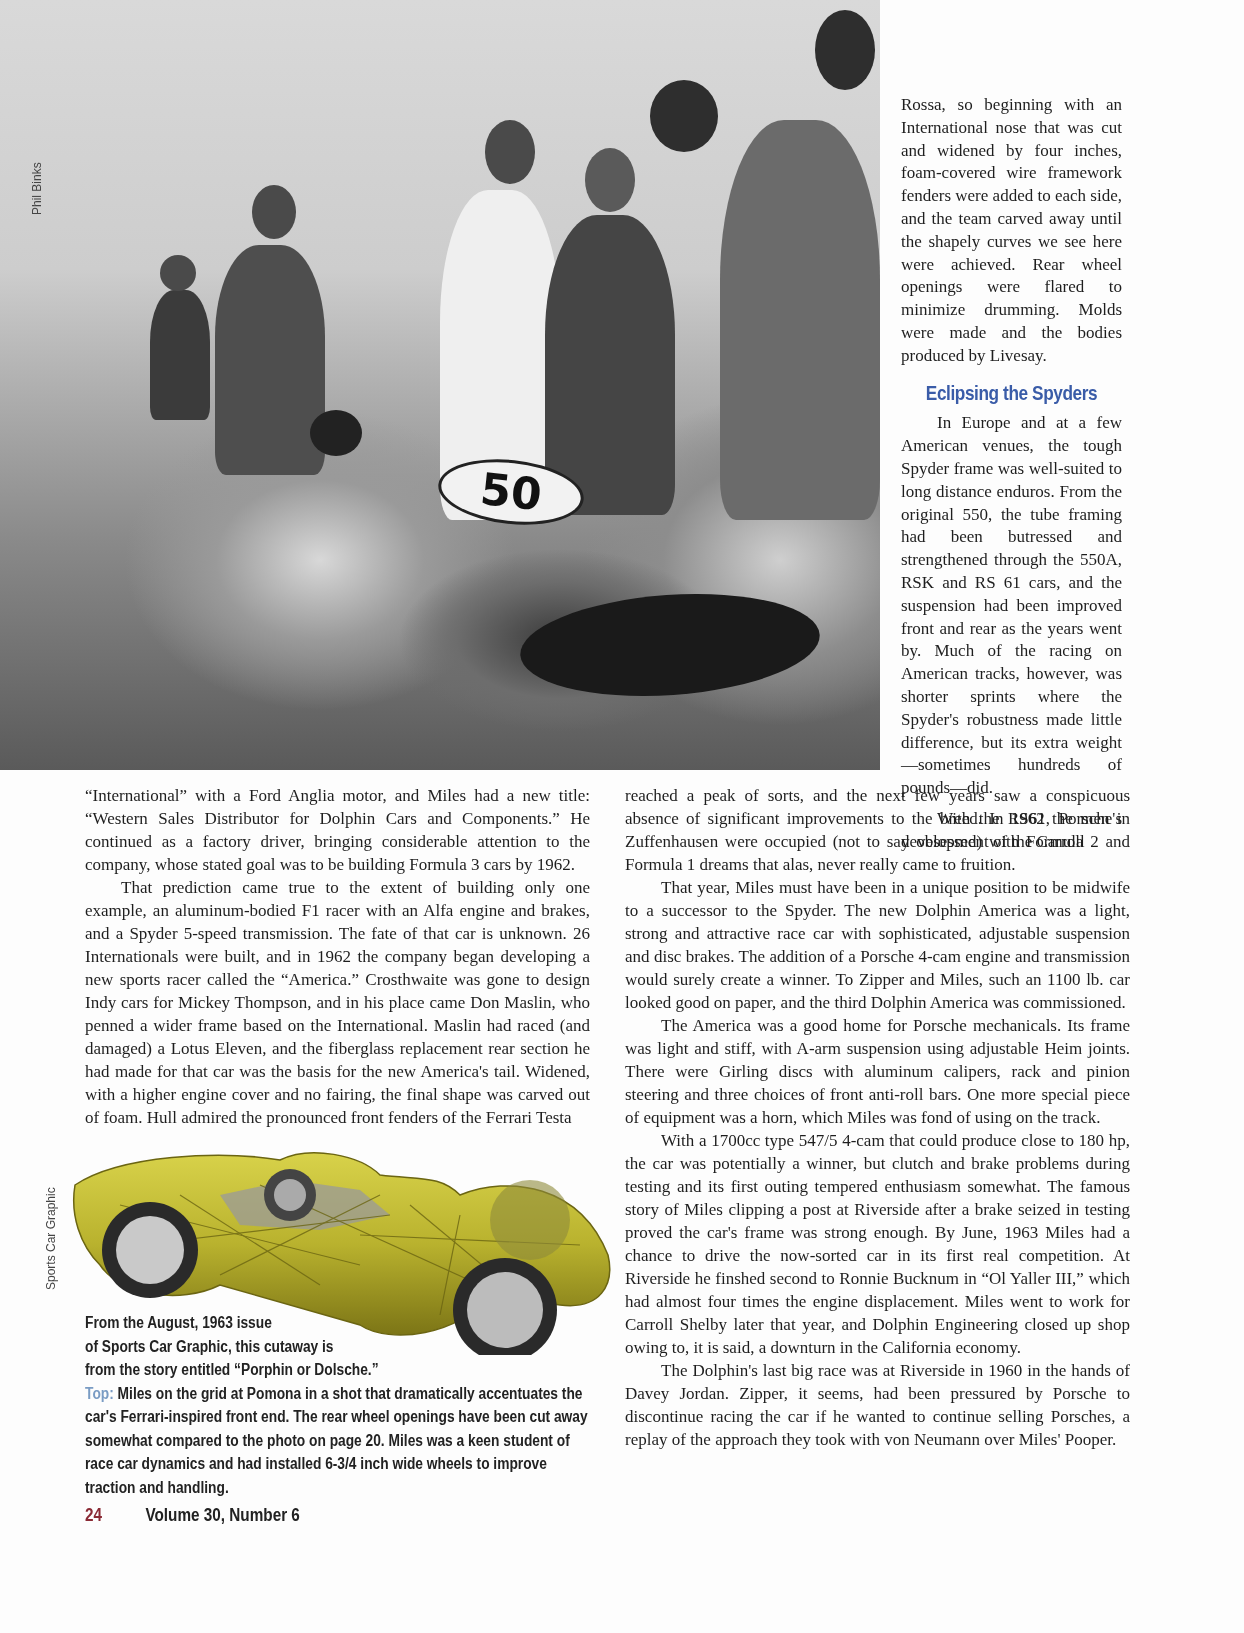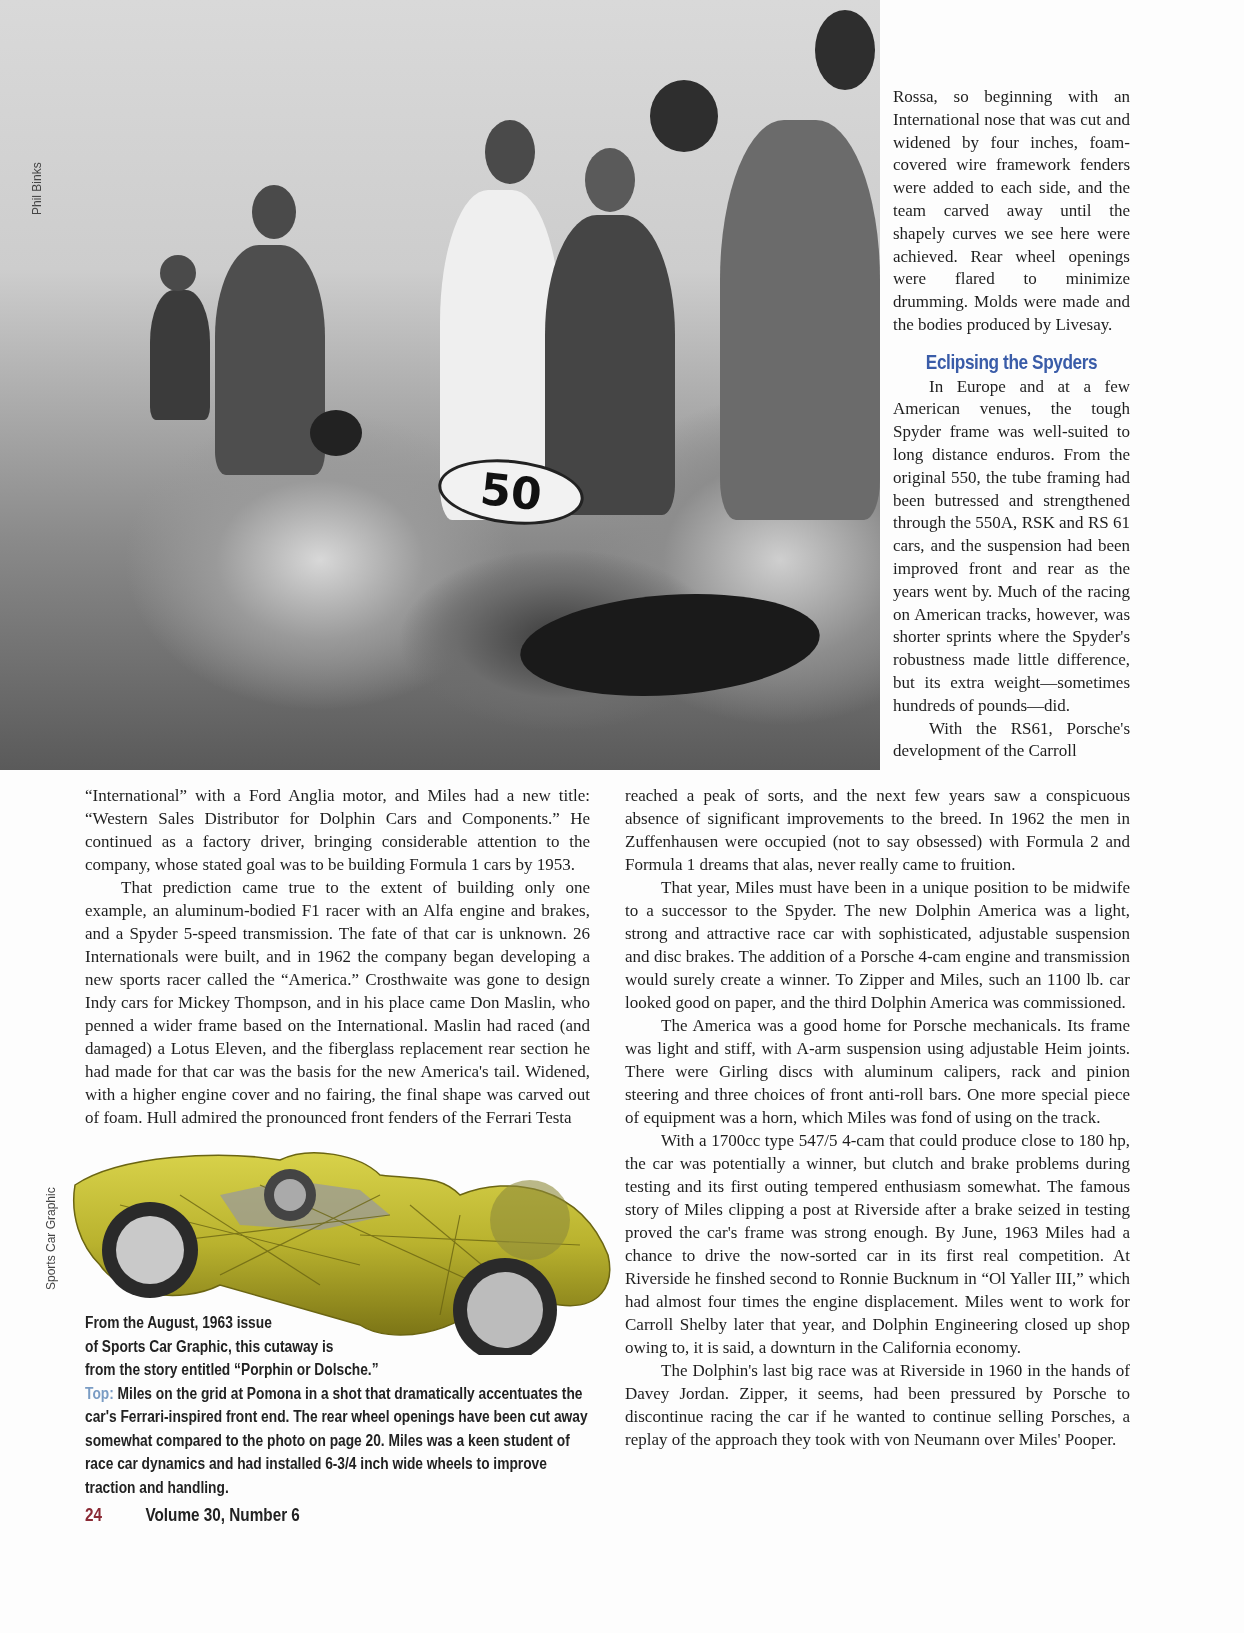--- a/index.html
+++ b/index.html
@@ -32,21 +32,21 @@
     border-radius:50%; background:#1a1a1a; transform:rotate(-4deg);
   }
   .credit {
     position:absolute; font-family:"Liberation Sans", sans-serif; font-size:12px;
     color:#444; transform-origin:left top; transform:rotate(-90deg); white-space:nowrap;
   }
   .col-right-top {
     position:absolute; left:893px; top:86px; width:237px;
     font-size:17px; line-height:22.8px; text-align:justify;
   }
-  .col-right-top p { margin:0; }
+  .col-right-top p { margin:8px; }
   .indent { text-indent:36px; }
   .section-heading {
     font-family:"Liberation Sans", sans-serif; font-weight:bold; font-size:21px;
     color:#3a5ca8; text-align:center; margin:14px 0 2px 0; letter-spacing:-0.5px;
     transform:scaleX(0.82); transform-origin:center;
   }
   .col-left {
     position:absolute; left:85px; top:784px; width:505px;
     font-size:17px; line-height:23px; text-align:justify;
   }
@@ -98,21 +98,21 @@
 <div class="credit" style="left:30px;top:215px;">Phil Binks</div>
 
 <div class="col-right-top">
   <p>Rossa, so beginning with an International nose that was cut and widened by four inches, foam-covered wire framework fenders were added to each side, and the team carved away until the shapely curves we see here were achieved. Rear wheel openings were flared to minimize drumming. Molds were made and the bodies produced by Livesay.</p>
   <div class="section-heading">Eclipsing the Spyders</div>
   <p class="indent">In Europe and at a few American venues, the tough Spyder frame was well-suited to long distance enduros. From the original 550, the tube framing had been butressed and strengthened through the 550A, RSK and RS 61 cars, and the suspension had been improved front and rear as the years went by. Much of the racing on American tracks, however, was shorter sprints where the Spyder's robustness made little difference, but its extra weight—sometimes hundreds of pounds—did.</p>
   <p class="indent">With the RS61, Porsche's development of the Carroll</p>
 </div>
 
 <div class="col-left">
-  <p>“International” with a Ford Anglia motor, and Miles had a new title: “Western Sales Distributor for Dolphin Cars and Components.” He continued as a factory driver, bringing considerable attention to the company, whose stated goal was to be building Formula 1 cars by 1953.</p>
+  <p>“International” with a Ford Anglia motor, and Miles had a new title: “Western Sales Distributor for Dolphin Cars and Components.” He continued as a factory driver, bringing considerable attention to the company, whose stated goal was to be building Formula 3 cars by 1962.</p>
   <p class="indent">That prediction came true to the extent of building only one example, an aluminum-bodied F1 racer with an Alfa engine and brakes, and a Spyder 5-speed transmission. The fate of that car is unknown. 26 Internationals were built, and in 1962 the company began developing a new sports racer called the “America.” Crosthwaite was gone to design Indy cars for Mickey Thompson, and in his place came Don Maslin, who penned a wider frame based on the International. Maslin had raced (and damaged) a Lotus Eleven, and the fiberglass replacement rear section he had made for that car was the basis for the new America's tail. Widened, with a higher engine cover and no fairing, the final shape was carved out of foam. Hull admired the pronounced front fenders of the Ferrari Testa</p>
 </div>
 
 <div class="col-wide">
   <p class="cont">reached a peak of sorts, and the next few years saw a conspicuous absence of significant improvements to the breed. In 1962 the men in Zuffenhausen were occupied (not to say obsessed) with Formula 2 and Formula 1 dreams that alas, never really came to fruition.</p>
   <p class="indent">That year, Miles must have been in a unique position to be midwife to a successor to the Spyder. The new Dolphin America was a light, strong and attractive race car with sophisticated, adjustable suspension and disc brakes. The addition of a Porsche 4-cam engine and transmission would surely create a winner. To Zipper and Miles, such an 1100 lb. car looked good on paper, and the third Dolphin America was commissioned.</p>
   <p class="indent">The America was a good home for Porsche mechanicals. Its frame was light and stiff, with A-arm suspension using adjustable Heim joints. There were Girling discs with aluminum calipers, rack and pinion steering and three choices of front anti-roll bars. One more special piece of equipment was a horn, which Miles was fond of using on the track.</p>
   <p class="indent">With a 1700cc type 547/5 4-cam that could produce close to 180 hp, the car was potentially a winner, but clutch and brake problems during testing and its first outing tempered enthusiasm somewhat. The famous story of Miles clipping a post at Riverside after a brake seized in testing proved the car's frame was strong enough. By June, 1963 Miles had a chance to drive the now-sorted car in its first real competition. At Riverside he finshed second to Ronnie Bucknum in “Ol Yaller III,” which had almost four times the engine displacement. Miles went to work for Carroll Shelby later that year, and Dolphin Engineering closed up shop owing to, it is said, a downturn in the California economy.</p>
   <p class="indent">The Dolphin's last big race was at Riverside in 1960 in the hands of Davey Jordan. Zipper, it seems, had been pressured by Porsche to discontinue racing the car if he wanted to continue selling Porsches, a replay of the approach they took with von Neumann over Miles' Pooper.</p>
 </div>

